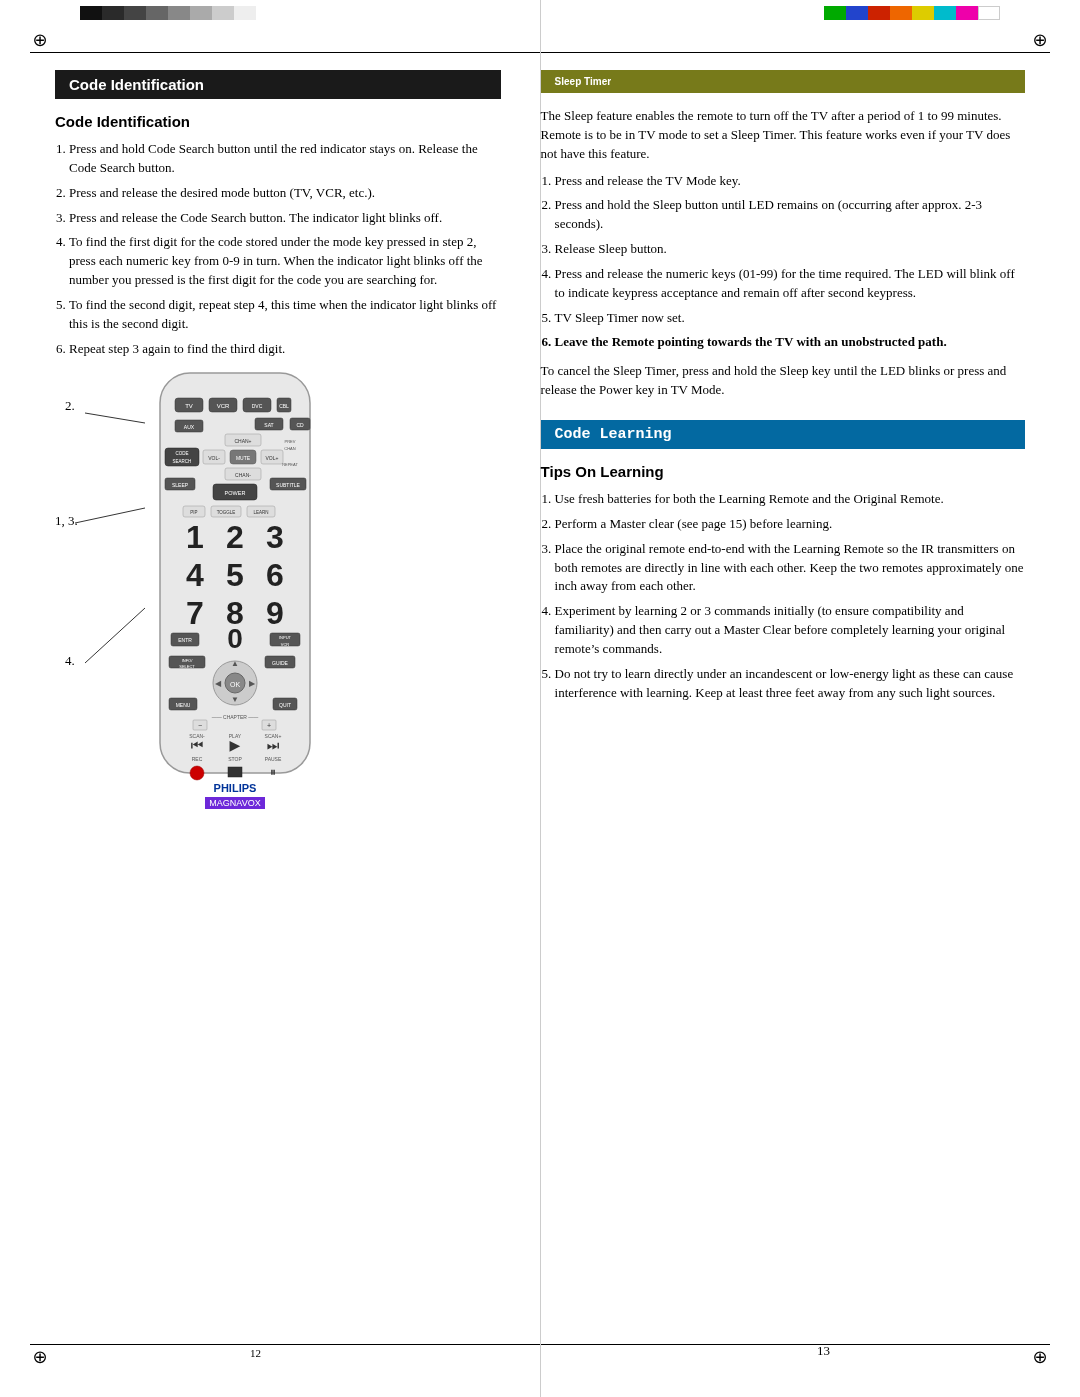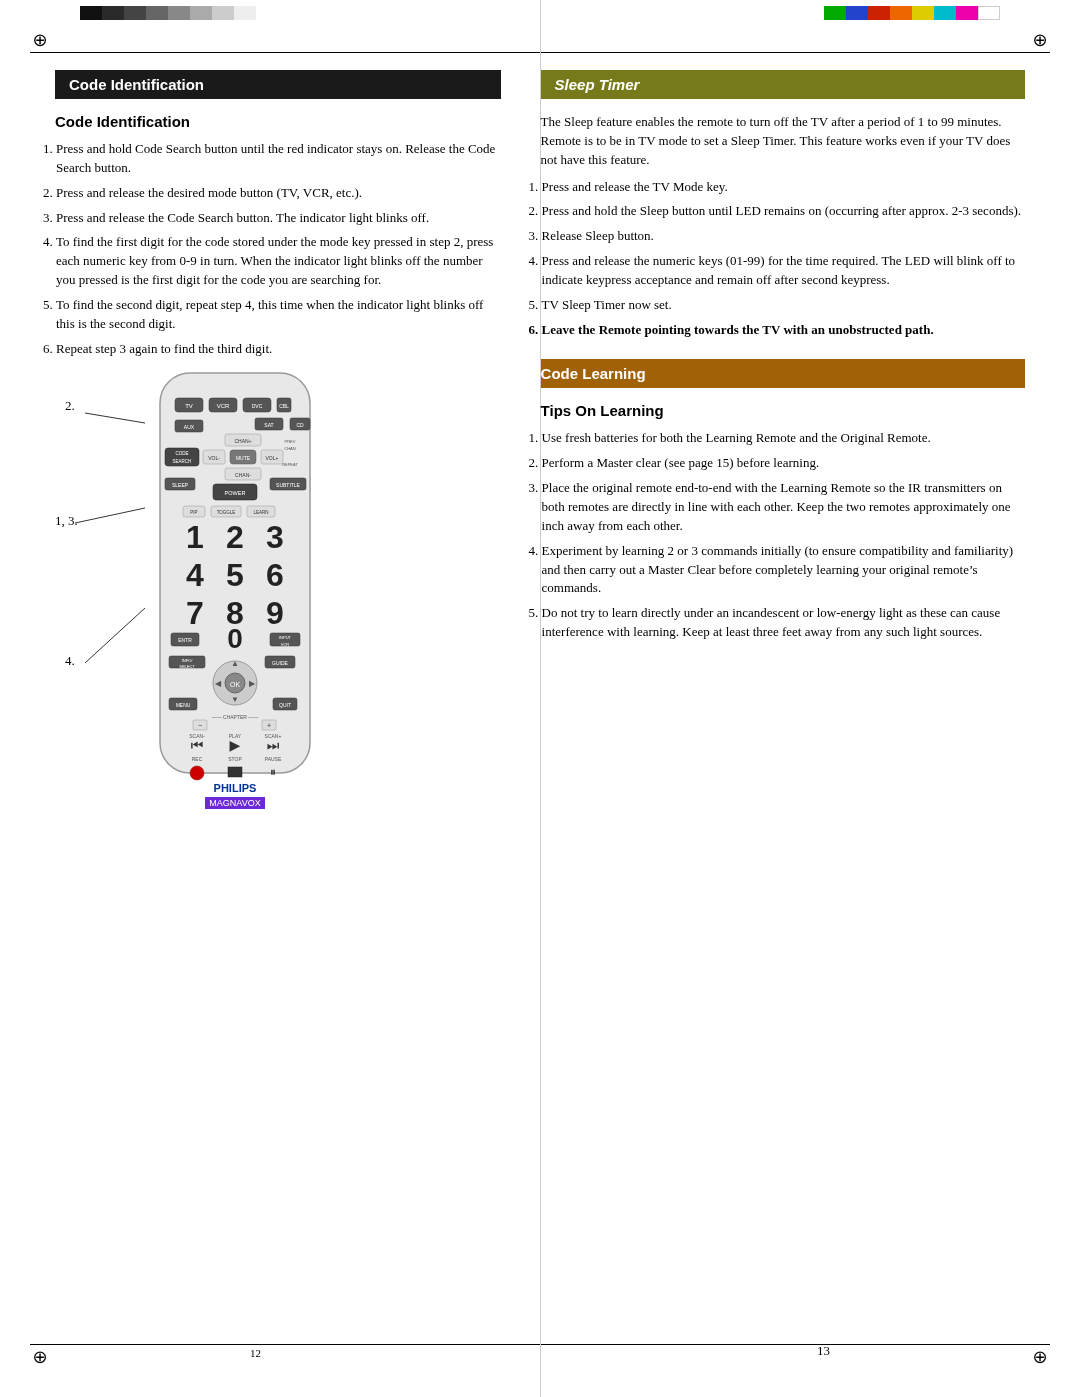--- a/index.html
+++ b/index.html
@@ -91,21 +91,21 @@
     
     .sub-heading {
       font-size: 15px;
       font-weight: bold;
       margin-bottom: 10px;
       font-family: Arial, sans-serif;
     }
 
     
     ol {
-      margin-left: 1px;
+      margin-left: 14px;
       margin-bottom: 10px;
     }
 
     ol li {
       margin-bottom: 6px;
       line-height: 1.45;
     }
 
     .indent-text {
       margin-left: 18px;
@@ -371,37 +371,38 @@
           <line x1="20" y1="155" x2="90" y2="140" stroke="#000" stroke-width="0.8"></line>
 
           <line x1="30" y1="295" x2="90" y2="240" stroke="#000" stroke-width="0.8"></line>
         </svg>
       </div>
     </div>
 
     <div class="right-column">
 
       <div class="sleep-timer-block">
-        <span class="header-bar bar-olive" style="display:block;width:100%;padding:6px 14px;font-size:15px;font-weight:bold;font-family:Arial;margin-bottom:14px;color:#fff;background:#777a1a;font-style:italic;">Sleep Timer</span>
+        <span class="header-bar bar-olive" style="display:block;width:100%;padding:6px 14px;font-size:10px;font-weight:bold;font-family:Arial;margin-bottom:14px;color:#fff;background:#777a1a;">Sleep Timer</span>
 
         <p>The Sleep feature enables the remote to turn off the TV after a period of 1 to 99 minutes. Remote is to be in TV mode to set a Sleep Timer. This feature works even if your TV does not have this feature.</p>
 
         <ol>
           <li>Press and release the TV Mode key.</li>
           <li>Press and hold the Sleep button until LED remains on (occurring after approx. 2-3 seconds).</li>
           <li>Release Sleep button.</li>
           <li>Press and release the numeric keys (01-99) for the time required. The LED will blink off to indicate keypress acceptance and remain off after second keypress.</li>
           <li>TV Sleep Timer now set.</li>
           <li class="bold-item" style="font-weight:bold;">Leave the Remote pointing towards the TV with an unobstructed path.</li>
         </ol>
 
+        <p>To cancel the Sleep Timer, press and hold the Sleep key until the LED blinks or press and release the Power key in TV Mode.</p>
       </div>
 
       <div class="code-learning-block">
-        <span style="display:block;width:100%;padding:6px 0;font-size:15px;font-weight:bold;font-family:Liberation Sans, sans-serif;margin-bottom:14px;color:#fff;background:#a16207;">Code Learning</span>
+        <span style="display:block;width:100%;padding:6px 14px;font-size:15px;font-weight:bold;font-family:Liberation Mono, monospace;margin-bottom:14px;color:#fff;background:#0369a1;">Code Learning</span>
 
         <div class="sub-heading">Tips On Learning</div>
 
         <ol>
           <li>Use fresh batteries for both the Learning Remote and the Original Remote.</li>
           <li>Perform a Master clear (see page 15) before learning.</li>
           <li>Place the original remote end-to-end with the Learning Remote so the IR transmitters on both remotes are directly in line with each other. Keep the two remotes approximately one inch away from each other.</li>
           <li>Experiment by learning 2 or 3 commands initially (to ensure compatibility and familiarity) and then carry out a Master Clear before completely learning your original remote’s commands.</li>
           <li>Do not try to learn directly under an incandescent or low-energy light as these can cause interference with learning. Keep at least three feet away from any such light sources.</li>
         </ol>

